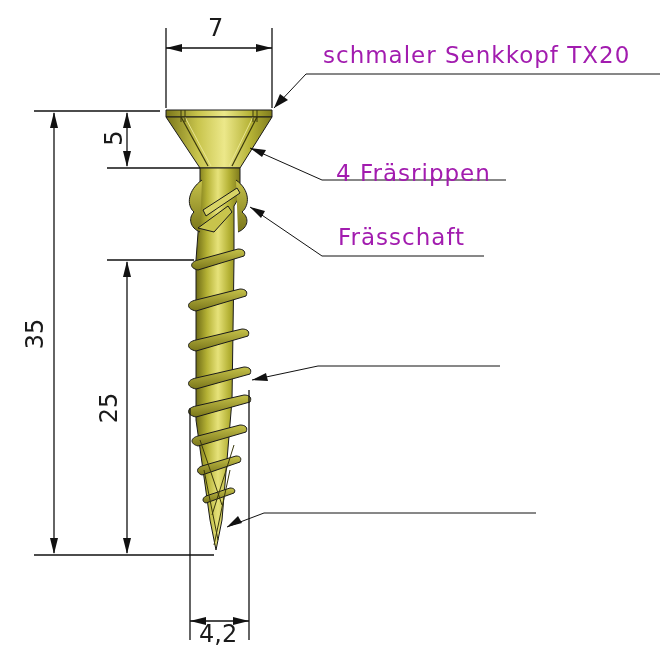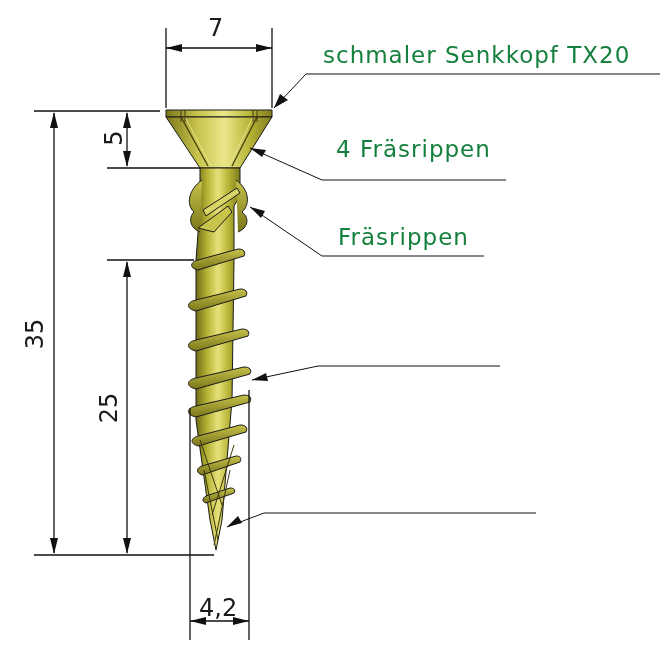--- a/index.html
+++ b/index.html
@@ -3,21 +3,21 @@
 <meta charset="utf-8">
 <style>
   html, body { margin: 0; padding: 0; background: #ffffff; }
   body { width: 670px; height: 667px; position: relative; overflow: hidden; }
   #stage { position: absolute; left: 0; top: 0; width: 670px; height: 667px; }
   svg { position: absolute; left: 0; top: 0; }
   .lbl {
     position: absolute;
     font-family: "DejaVu Sans", sans-serif;
     font-size: 23px;
-    color: #15803d;
+    color: #a21caf;
     white-space: nowrap;
     line-height: 1;
     letter-spacing: 1px;
   }
   .dim {
     position: absolute;
     font-family: "DejaVu Sans", sans-serif;
     font-size: 24px;
     color: #1a1a1a;
     white-space: nowrap;
@@ -134,18 +134,18 @@
       <polygon points="250,207 265,211 261,218"></polygon>
       <polygon points="252,380 266,373 268,381"></polygon>
       <polygon points="227,527 238,516 242,523"></polygon>
     </g>
   </svg>
 
   <div class="dim" style="left:208px; top:16px;">7</div>
   <div class="dim rot" style="left:106px; top:126px;">5</div>
   <div class="dim rot" style="left:20px; top:322px;">35</div>
   <div class="dim rot" style="left:94px; top:396px;">25</div>
-  <div class="dim" style="left:199px; top:596px;text-align:center;">4,2</div>
+  <div class="dim" style="left:199px; top:622px;text-align:center;">4,2</div>
 
   <div class="lbl" style="left:323px; top:44px;">schmaler Senkkopf TX20</div>
-  <div class="lbl" style="left:336px; top:138px;text-align:right;">4 Fräsrippen</div>
-  <div class="lbl" style="left:338px; top:226px;">Fräsrippen</div>
+  <div class="lbl" style="left:336px; top:162px;text-align:right;">4 Fräsrippen</div>
+  <div class="lbl" style="left:338px; top:226px;">Frässchaft</div>
 </div>
 
 </body></html>

